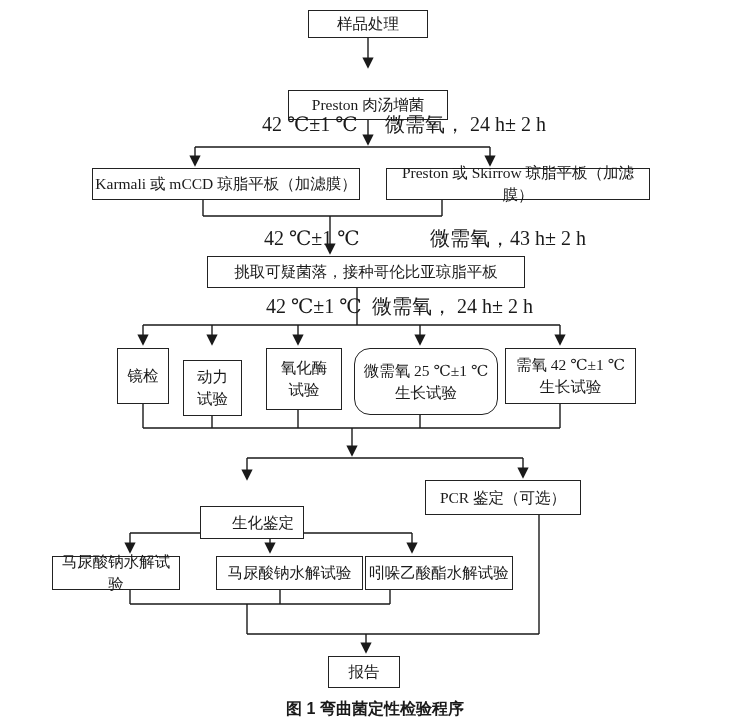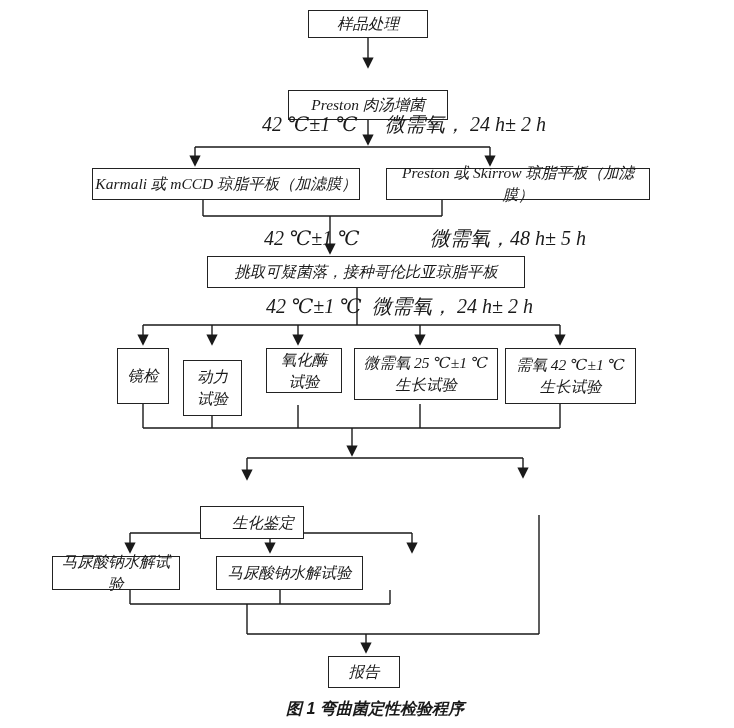--- a/index.html
+++ b/index.html
@@ -8,21 +8,20 @@
     background: #ffffff;
   }
   .page {
     position: relative;
     width: 734px;
     height: 728px;
     background: #ffffff;
     font-family: "Liberation Serif", "DejaVu Serif", serif;
     color: #1a1a1a;
     overflow: hidden;
-    font-style: italic;
   }
   .connectors {
     position: absolute;
     left: 0;
     top: 0;
     pointer-events: none;
   }
   .connectors path.seg {
     stroke: #1a1a1a;
     stroke-width: 1.4;
@@ -111,43 +110,45 @@
 
   <div class="node" style="left:92px;  top:168px; width:268px; height:32px;">Karmali 或 mCCD 琼脂平板（加滤膜）</div>
 
   <div class="node" style="left:207px; top:256px; width:318px; height:32px;">挑取可疑菌落，接种哥伦比亚琼脂平板</div>
 
   <div class="node" style="left:117px; top:348px; width:52px;  height:56px;">镜检</div>
 
   <div class="node" style="left:183px; top:360px; width:59px;  height:56px;">动力
 试验</div>
 
-  <div class="node" style="left:266px; top:348px; width:76px;  height:45px;">氧化酶
+  <div class="node" style="left:266px; top:348px; width:76px;  height:62px;">氧化酶
 试验</div>
 
-  <div class="node" style="left:354px; top:348px; width:144px; height:52px;">微需氧 25 ℃±1 ℃
+  <div class="node" style="left:354px; top:348px; width:144px; height:67px;border-radius:16px;">微需氧 25 ℃±1 ℃
 生长试验</div>
 
   <div class="node" style="left:505px; top:348px; width:131px; height:56px;">需氧 42 ℃±1 ℃
 生长试验</div>
 
   <div class="node" style="left:200px; top:506px; width:104px; height:33px;padding-left:24px;">生化鉴定</div>
 
+  <div class="node" style="left:425px; top:480px; width:156px; height:35px;">PCR 鉴定（可选）</div>
 
   <div class="node" style="left:52px;  top:556px; width:128px; height:34px;">马尿酸钠水解试验</div>
 
   <div class="node" style="left:216px; top:556px; width:147px; height:34px;">马尿酸钠水解试验</div>
 
+  <div class="node" style="left:365px; top:556px; width:148px; height:34px;">吲哚乙酸酯水解试验</div>
 
   <div class="node" style="left:328px; top:656px; width:72px;  height:32px;">报告</div>
 
   <div class="cond" style="left:262px; top:115px;">42 ℃±1 ℃</div>
   <div class="cond" style="left:385px; top:115px;">微需氧， 24 h± 2 h</div>
 
   <div class="cond" style="left:264px; top:229px;">42 ℃±1 ℃</div>
-  <div class="cond" style="left:430px; top:229px;">微需氧，48 h± 5 h</div>
+  <div class="cond" style="left:430px; top:229px;">微需氧，43 h± 2 h</div>
 
   <div class="cond" style="left:266px; top:297px;">42 ℃±1 ℃</div>
   <div class="cond" style="left:372px; top:297px;">微需氧， 24 h± 2 h</div>
 
   <div class="caption">图 1 弯曲菌定性检验程序</div>
 
 </div>
 
 </body></html>

